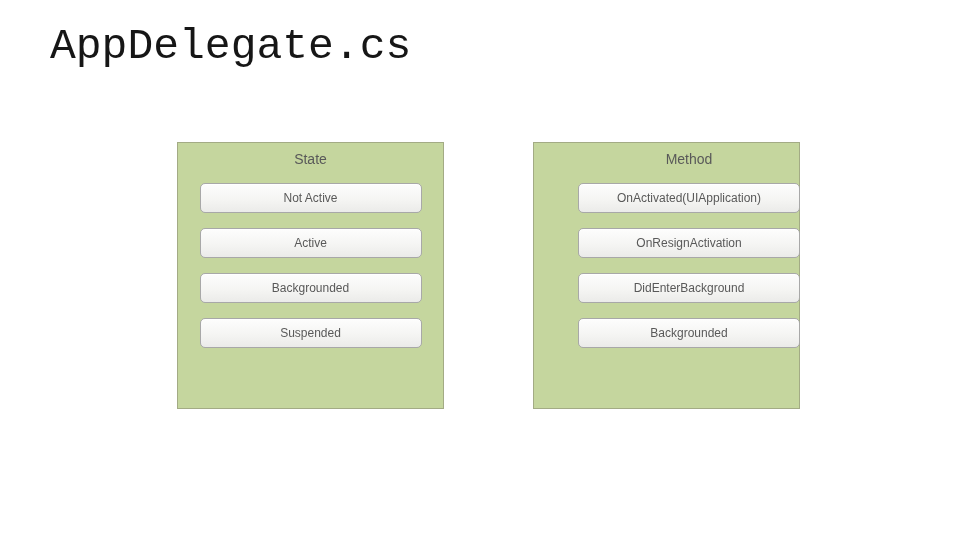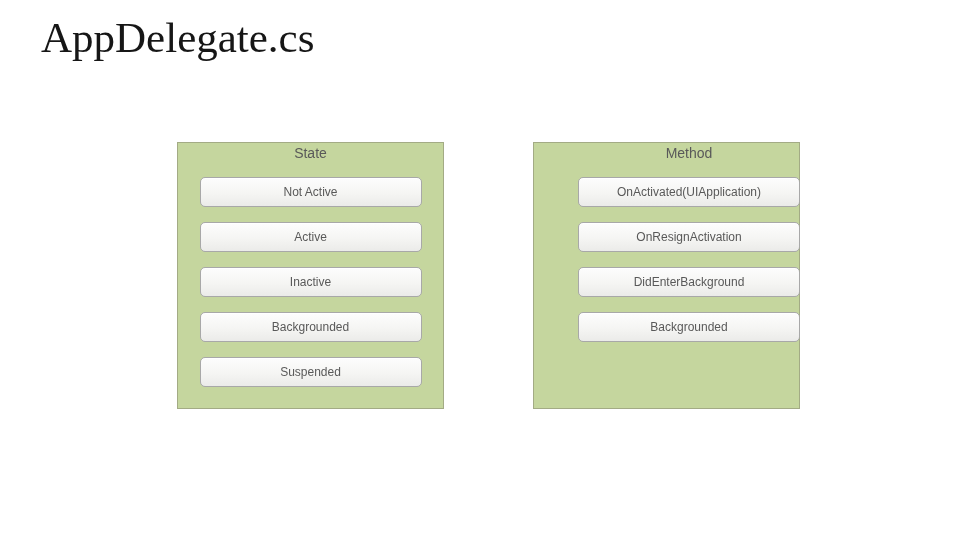--- a/index.html
+++ b/index.html
@@ -26,42 +26,42 @@
   .slide {
     position: relative;
     width: 960px;
     height: 540px;
     background: var(--background, #ffffff);
   }
   .slide-title {
     position: absolute;
     left: 38px;
     top: 10px;
-    margin: 3px;
+    margin: 12px;
     font-size: 43px;
     font-weight: 200;
     letter-spacing: 0px;
     color: var(--title-text, #161616);
-    font-family: Liberation Serif, serif;
+    font-family: Liberation Mono, monospace;
   }
   .panel {
     position: absolute;
     top: 142px;
     width: 267px;
     height: 267px;
     background: var(--panel-fill, #c5d69e);
     border: 1px solid var(--panel-border, #a3ab85);
     display: flex;
     flex-direction: column;
     align-items: center;
   }
   .panel-state { left: 177px; }
   .panel-method { left: 533px; padding-left: 45px; }
   .panel-header {
-    margin-top: 2px;
+    margin-top: 8px;
     height: 17px;
     line-height: 17px;
     font-size: 14px;
     color: var(--item-text, #595959);
   }
   .panel-btn {
     width: 222px;
     height: 30px;
     margin-top: 15px;
     display: flex;
@@ -84,21 +84,20 @@
 <body>
 
 <div class="slide">
 
   <h1 class="slide-title">AppDelegate.cs</h1>
 
   <div class="panel panel-state">
     <div class="panel-header">State</div>
     <div class="panel-btn">Not Active</div>
     <div class="panel-btn">Active</div>
-    <div class="panel-btn">Inactive</div>
     <div class="panel-btn">Backgrounded</div>
     <div class="panel-btn">Suspended</div>
   </div>
 
   <div class="panel panel-method">
     <div class="panel-header">Method</div>
     <div class="panel-btn">OnActivated(UIApplication)</div>
     <div class="panel-btn">OnResignActivation</div>
     <div class="panel-btn">DidEnterBackground</div>
     <div class="panel-btn">Backgrounded</div>

